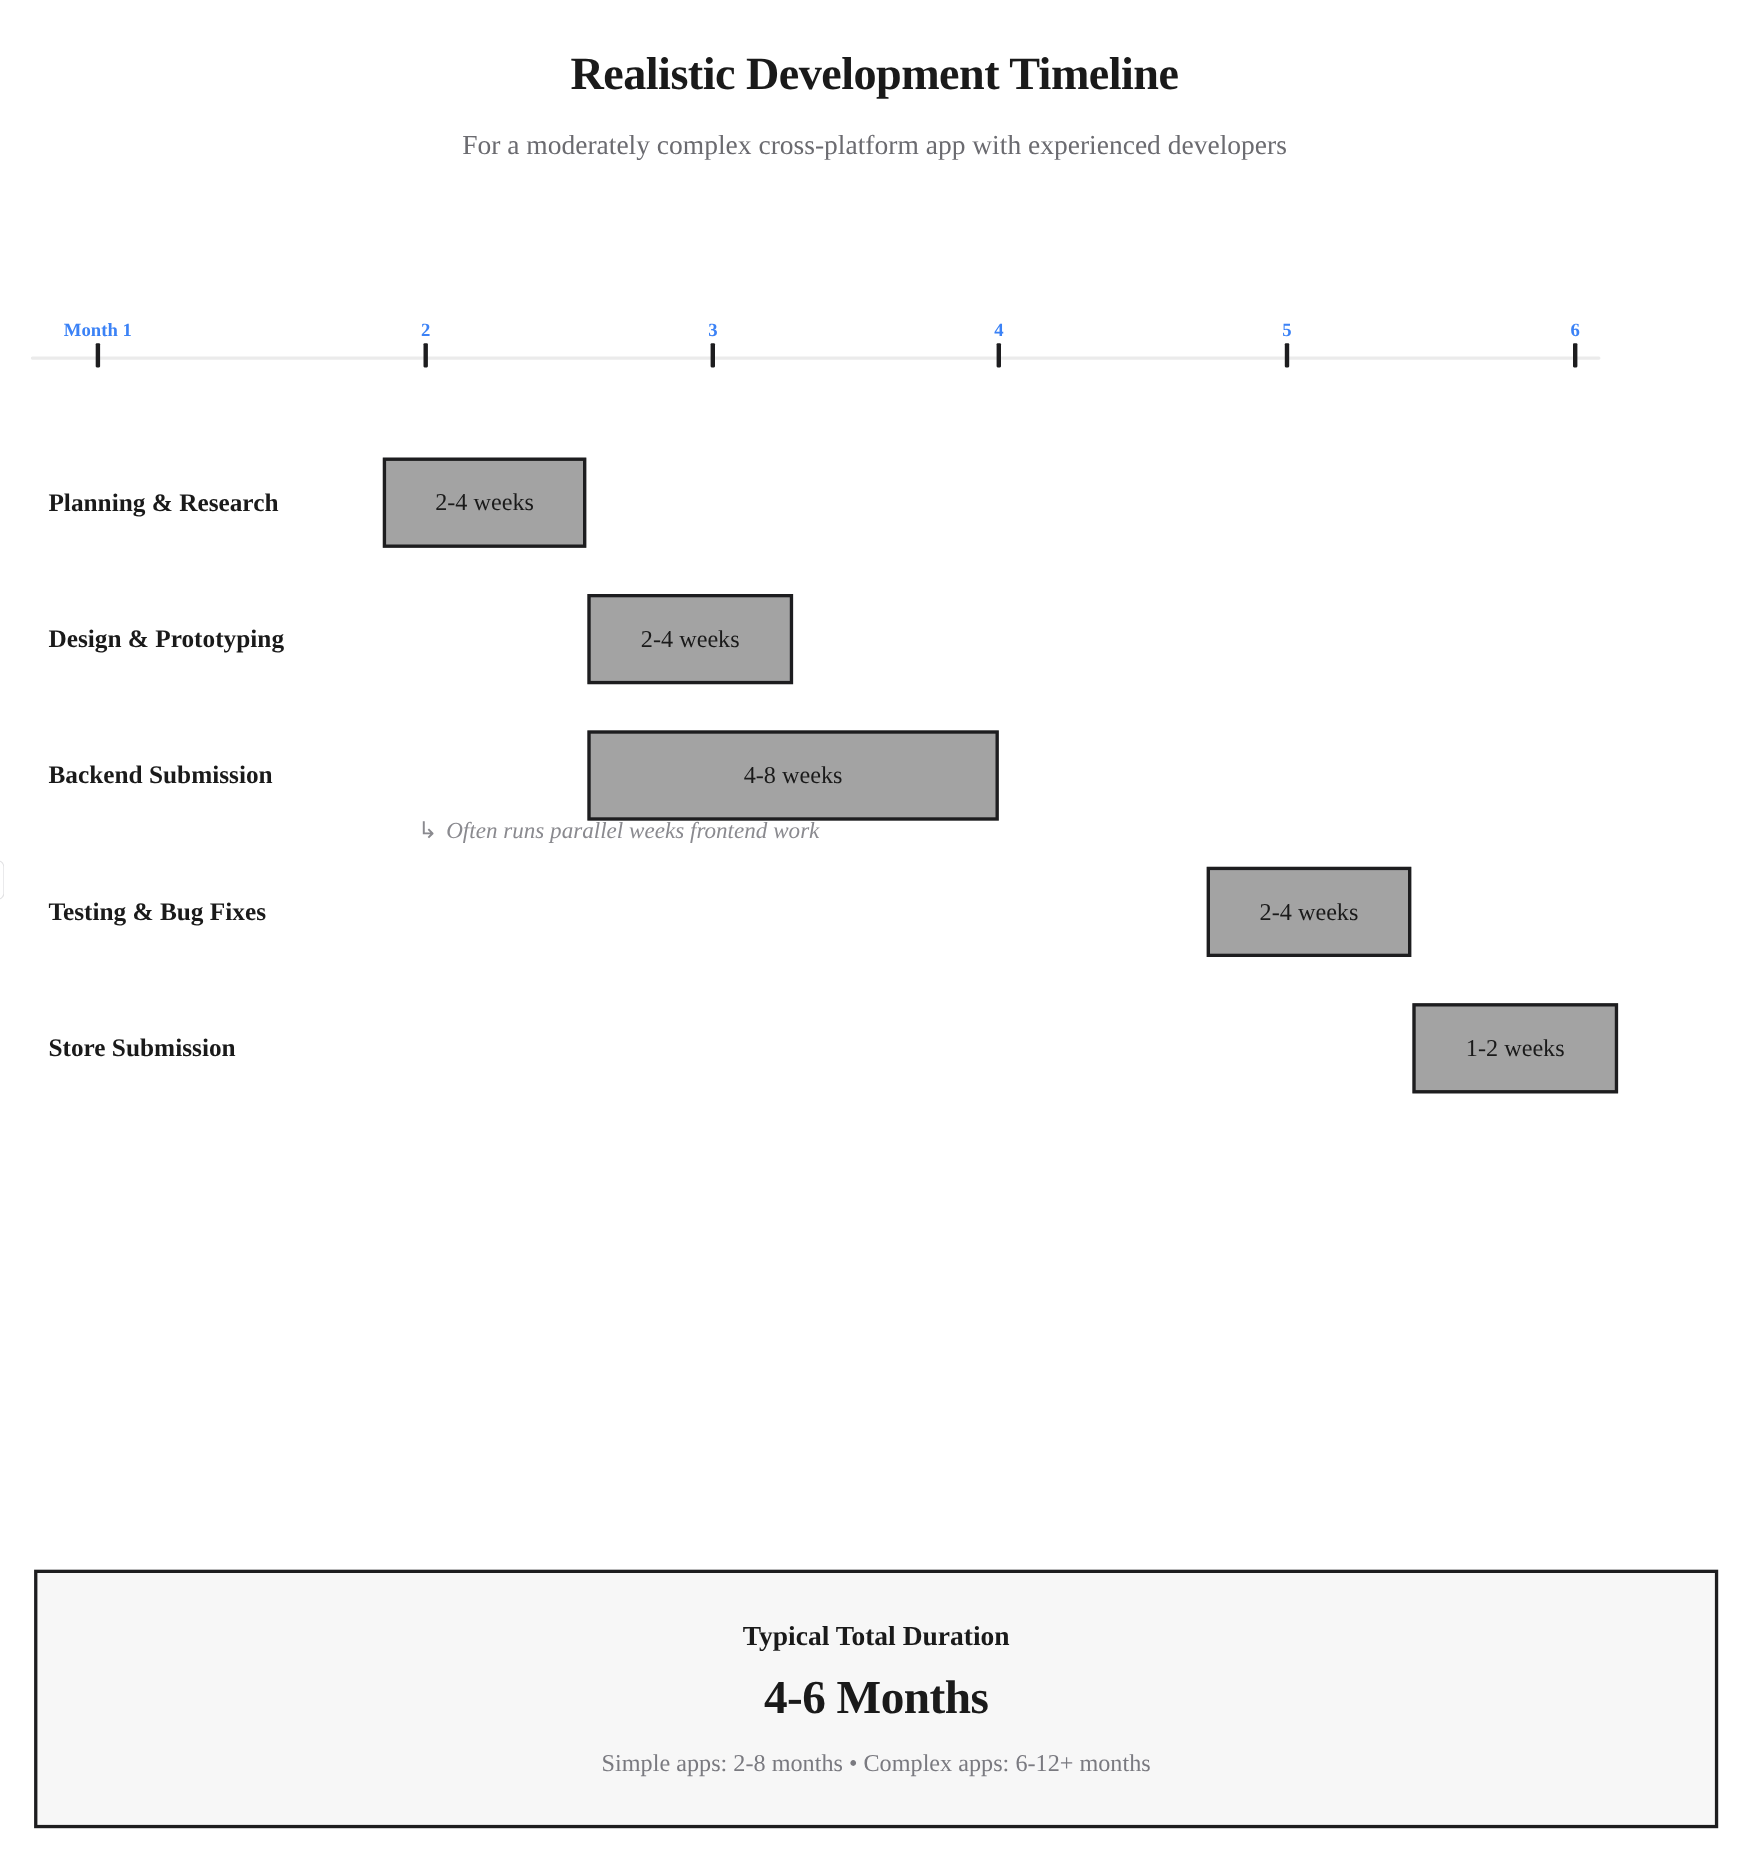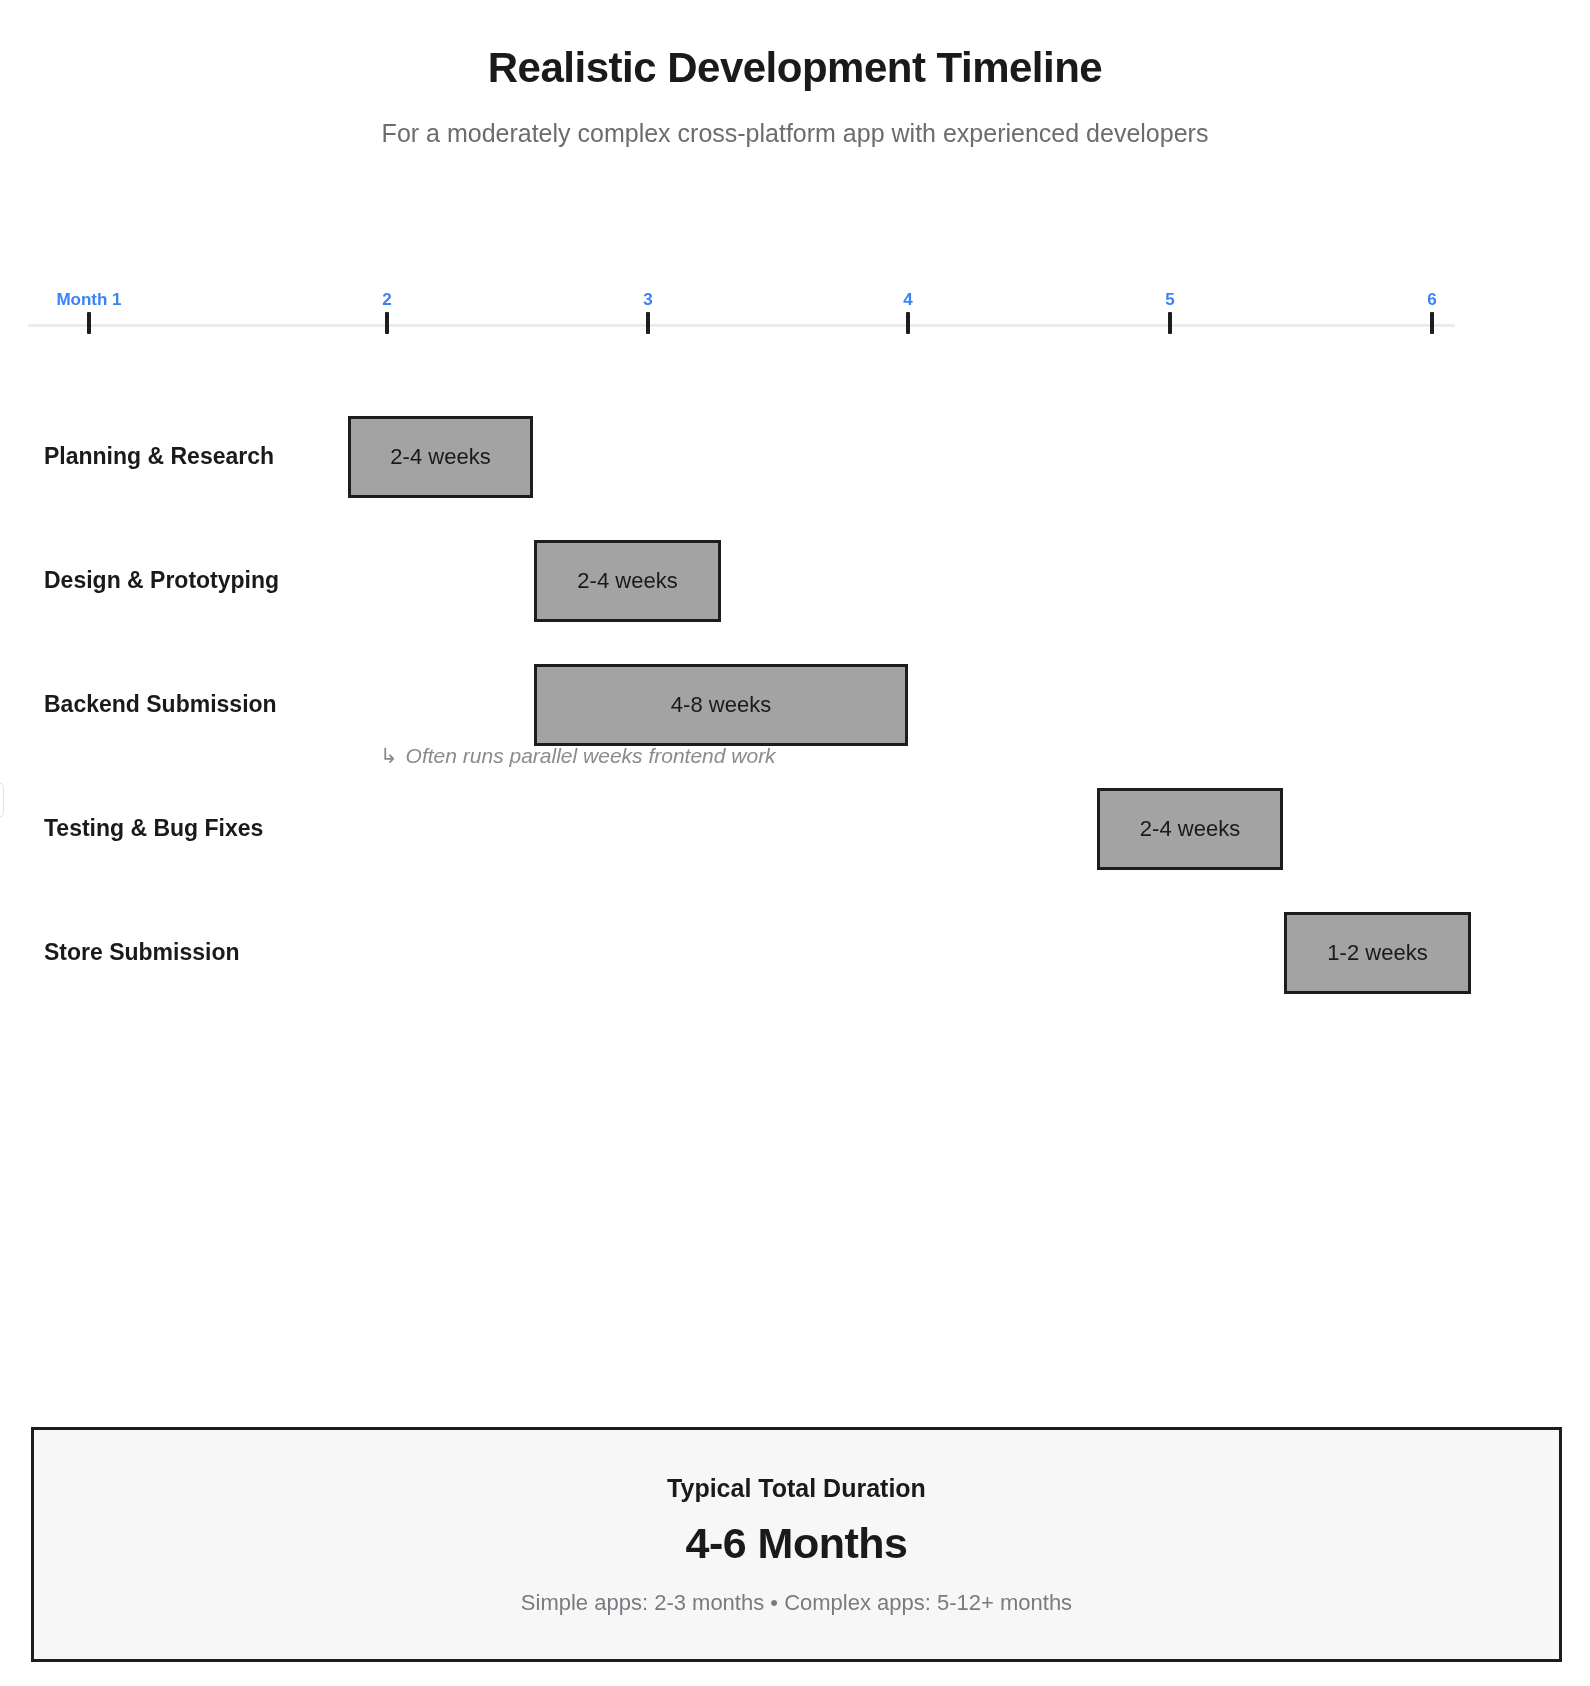--- a/index.html
+++ b/index.html
@@ -13,20 +13,21 @@
     font-family: "Liberation Sans", sans-serif;
     color: #1d1d1f;
     position: relative;
     overflow: hidden;
   }
 
   .page {
     position: relative;
     width: 1572px;
     height: 1686px;
+    font-family: Liberation Serif, serif;
   }
 
   
   .header {
     position: absolute;
     top: 0;
     left: 0;
     width: 1590px;
     text-align: center;
     padding-top: 44px;
@@ -275,18 +276,18 @@
       <div class="bar" style="left:1268px; width:187px;">
         <span class="bar-text">1-2 weeks</span>
       </div>
     </div>
 
   </div>
 
   <div class="summary">
     <span class="summary-label">Typical Total Duration</span>
     <span class="summary-value">4-6 Months</span>
-    <span class="summary-note">Simple apps: 2-3 months • Complex apps: 5-12+ months</span>
+    <span class="summary-note">Simple apps: 2-8 months • Complex apps: 6-12+ months</span>
   </div>
 
   <div class="edge-handle"></div>
 
 </div>
 
 </body></html>

